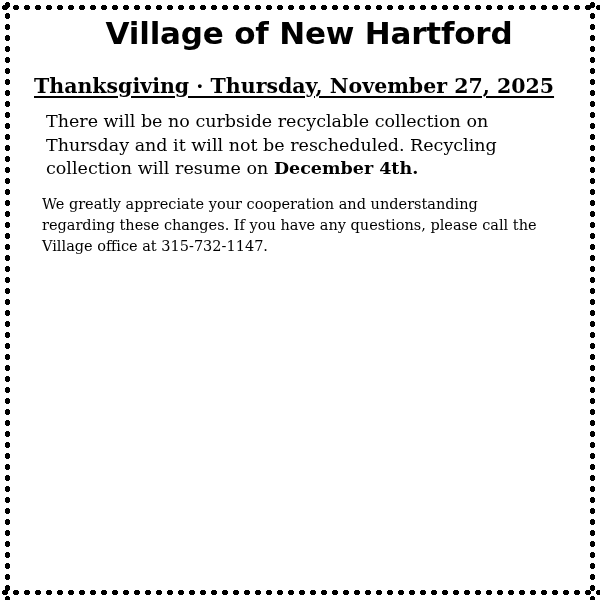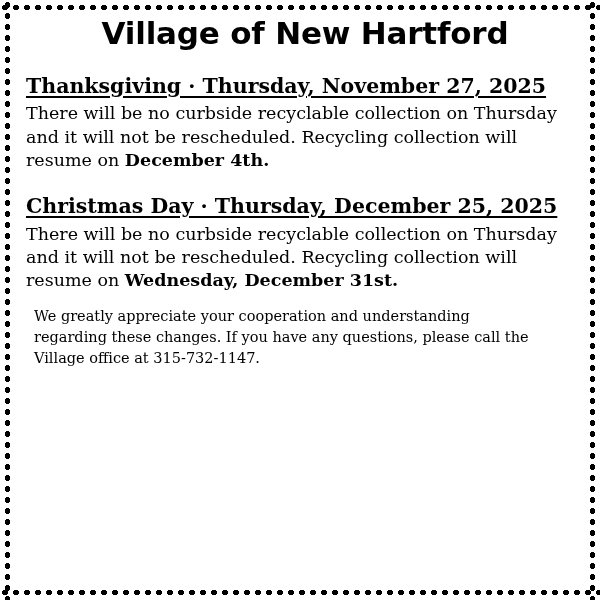--- a/index.html
+++ b/index.html
@@ -13,21 +13,21 @@
     font-family: "DejaVu Serif", serif;
     color: #000000;
     overflow: hidden;
   }
 
   .notice {
     position: relative;
     width: 600px;
     height: 600px;
     box-sizing: border-box;
-    padding: 14px 16px 10px 26px;
+    padding: 14px 16px 10px 34px;
   }
 
   
   .border-dots {
     position: absolute;
     inset: 0;
     pointer-events: none;
   }
   .border-dots .edge {
     position: absolute;
@@ -90,21 +90,21 @@
     line-height: 1.2;
     text-decoration: underline;
     text-underline-offset: 3px;
     margin: 12px 0 4px 0;
     white-space: nowrap;
   }
 
   .section-body {
     font-size: 17.5px;
     line-height: 1.33;
-    margin: 0;
+    margin: 12px;
   }
   .section-body .bold {
     font-weight: bold;
   }
 
   .footer {
     font-size: 14.5px;
     line-height: 1.45;
     margin: 8px;
     padding-right: 30px;
@@ -128,24 +128,20 @@
       <span>Village of New Hartford</span>
     </h1>
 
     <div class="sections">
 
       <div class="section">
         <div class="section-heading">Thanksgiving · Thursday, November 27, 2025</div>
         <p class="section-body"><span>There will be no curbside recyclable collection on Thursday and it will not be rescheduled.  Recycling collection will resume on </span><span class="bold">December 4th.</span></p>
       </div>
 
-      <div class="section">
-        <div class="section-heading">Christmas Day · Thursday, December 25, 2025</div>
-        <p class="section-body"><span>There will be no curbside recyclable collection on Thursday and it will not be rescheduled. Recycling collection will resume on </span><span class="bold">Wednesday, December 31st.</span></p>
-      </div>
 
 
     </div>
 
     <p class="footer">We greatly appreciate your cooperation and understanding regarding these changes. If you have any questions, please call the Village office at 315-732-1147.</p>
 
   </div>
 </div>
 
 </body></html>

